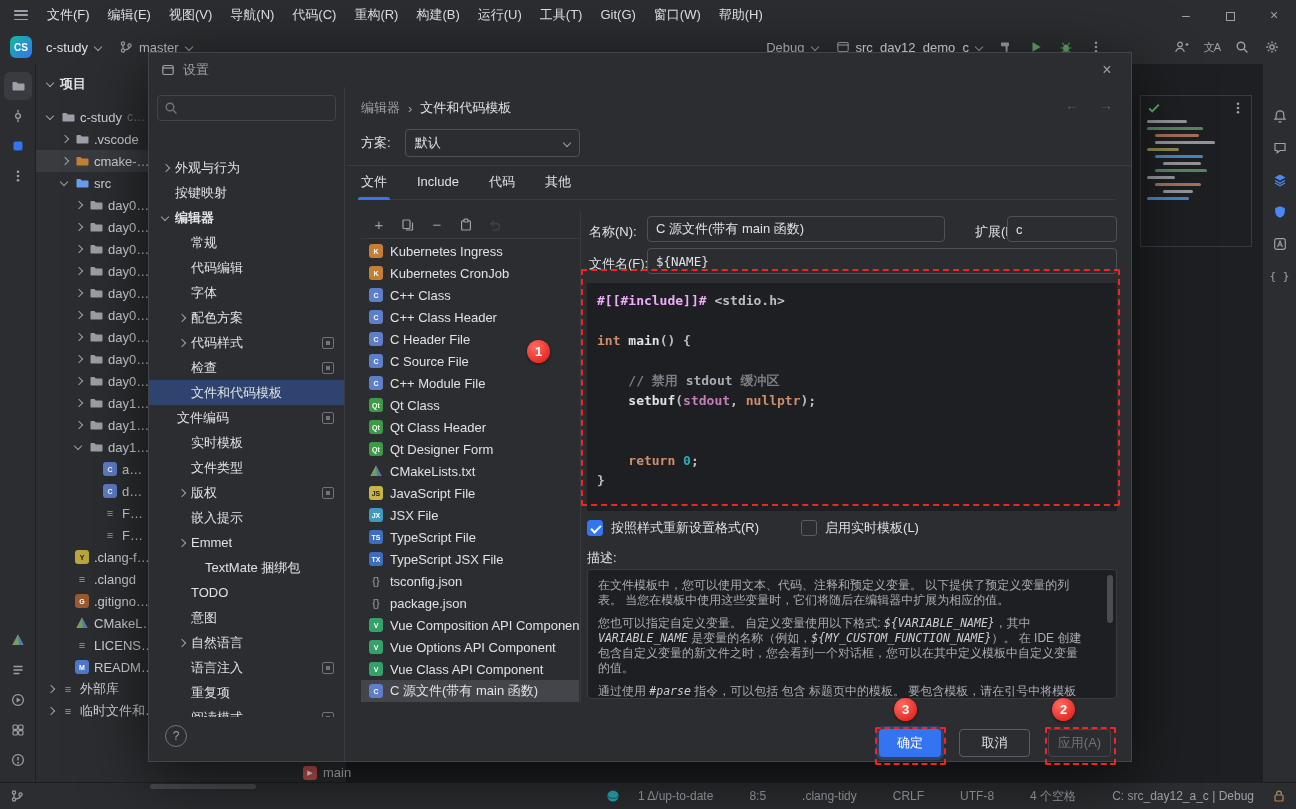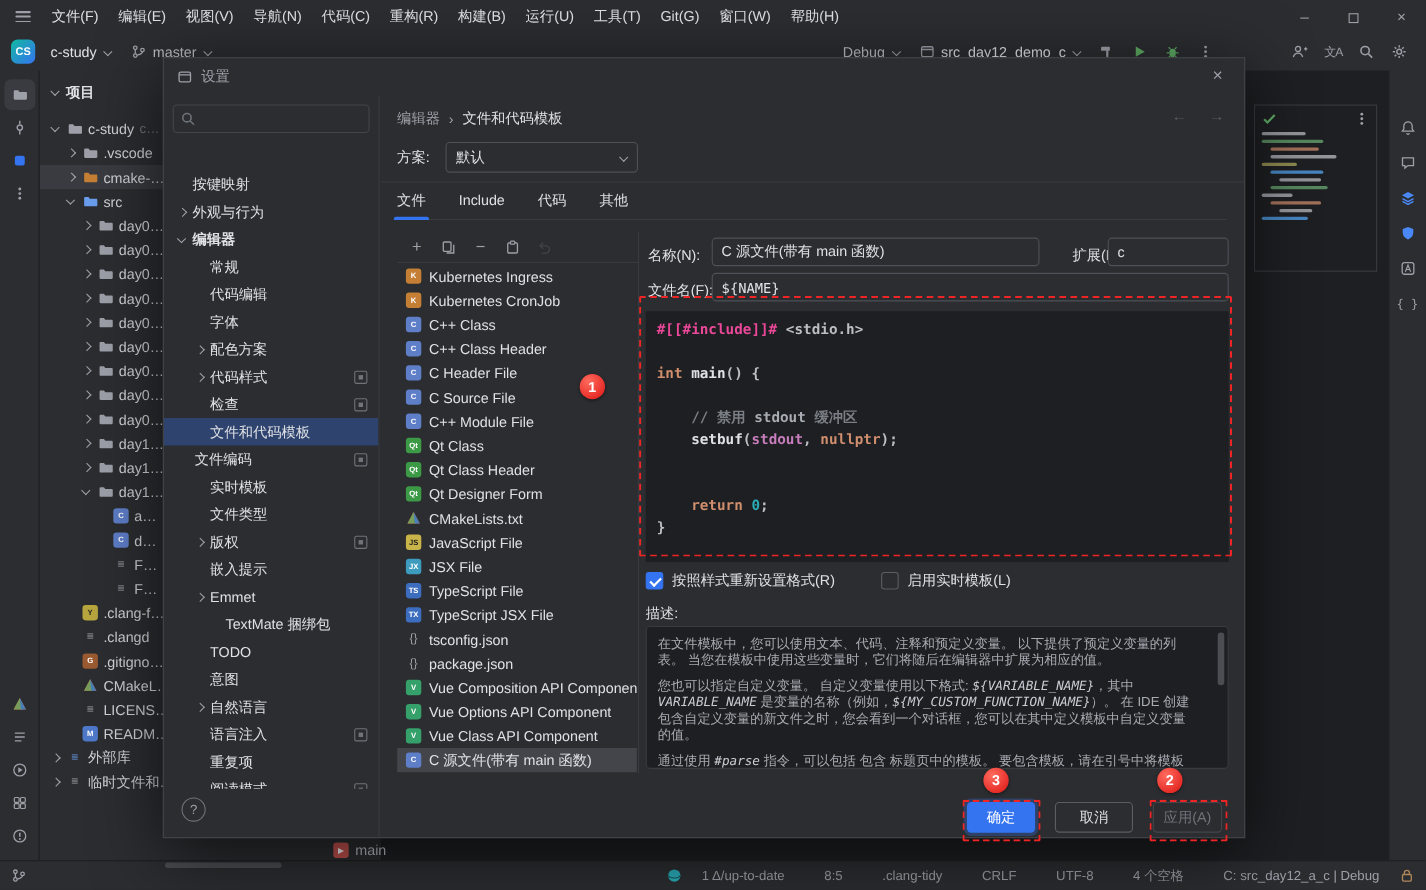--- a/index.html
+++ b/index.html
@@ -95,21 +95,21 @@
 .tpl-list{position:absolute;left:0;right:1px;top:29px;bottom:0;overflow:hidden;}
 .tpl-row{height:22px;display:flex;align-items:center;gap:7px;padding:0 8px;font-size:13px;color:#dfe1e5;white-space:nowrap;}
 .tpl-row.sel{background:#43454a;}
 
 .tpl-form{position:absolute;left:438px;top:158px;width:530px;height:520px;}
 .f-label{position:absolute;font-size:13px;color:#dfe1e5;}
 .f-input{position:absolute;height:26px;background:#2b2d30;border:1px solid #4e5157;border-radius:4px;color:#dfe1e5;padding:0 8px;font-family:"Liberation Sans","DejaVu Sans",sans-serif;font-size:13px;outline:none;}
 .f-input.mono{font-family:"DejaVu Sans Mono","Liberation Mono",monospace;font-size:12.5px;}
 .tpl-editor{position:absolute;left:0;top:72px;width:530px;height:228px;background:#1e1f22;padding:8px 10px;font-family:"DejaVu Sans Mono","Liberation Mono",monospace;font-size:13px;line-height:20px;font-weight:600;overflow:hidden;}
 .cl{white-space:pre;height:20px;}
-.c-dir{color:#ec4899;}.c-kw{color:#cf8e6d;}.c-pl{color:#bcbec4;}.c-cm{color:#7a7e85;}
+.c-dir{color:#f0abfc;}.c-kw{color:#cf8e6d;}.c-pl{color:#bcbec4;}.c-cm{color:#7a7e85;}
 .c-cmb{color:#a8acb3;font-weight:700;}.c-fn{color:#dfe1e5;}.c-mac{color:#c77dbb;}.c-num{color:#2aacb8;}
 
 .cb-row{position:absolute;left:0;top:308px;width:530px;display:flex;align-items:center;}
 .cb-group{display:flex;align-items:center;gap:8px;}
 .cb-group.second{margin-left:42px;}
 .checkbox{width:16px;height:16px;border-radius:3px;border:1px solid #5a5d63;position:relative;flex:none;}
 .checkbox.on{background:#3574f0;border-color:#3574f0;}
 .checkbox.on::after{content:"";position:absolute;left:5px;top:2px;width:4px;height:8px;border:solid #fff;border-width:0 2px 2px 0;transform:rotate(45deg);}
 .desc-label{position:absolute;left:0;top:338px;color:#dfe1e5;}
 .desc-box{position:absolute;left:0;top:358px;width:530px;height:130px;background:#1e1f22;border:1px solid #393b40;border-radius:4px;padding:8px 28px 8px 10px;font-size:12px;line-height:15px;color:#a8acb3;overflow:hidden;}
@@ -708,26 +708,26 @@
             <span class="icn">
               <svg width="14" height="14" viewBox="0 0 14 14" xmlns="http://www.w3.org/2000/svg" fill="none">
                 <circle cx="6" cy="6" r="3.8" stroke="#6f737a" stroke-width="1.4"></circle>
                 <path d="M9 9l3.4 3.4" stroke="#6f737a" stroke-width="1.4"></path>
               </svg>
             </span>
           </span>
       </div>
       <div class="st-tree" id="settings-tree">
           <div class="st-row" style="padding-left: 10px;">
-            <span class="chev none"></span>
-            <span>按键映射</span>
-          </div>
-          <div class="st-row" style="padding-left: 10px;">
             <span class="chev right"></span>
             <span>外观与行为</span>
+          </div>
+          <div class="st-row" style="padding-left: 10px;">
+            <span class="chev none"></span>
+            <span>按键映射</span>
           </div>
           <div class="st-row bold" style="padding-left: 10px;">
             <span class="chev down"></span>
             <span>编辑器</span>
           </div>
           <div class="st-row" style="padding-left: 26px;">
             <span class="chev none"></span>
             <span>常规</span>
           </div>
           <div class="st-row" style="padding-left: 26px;">

